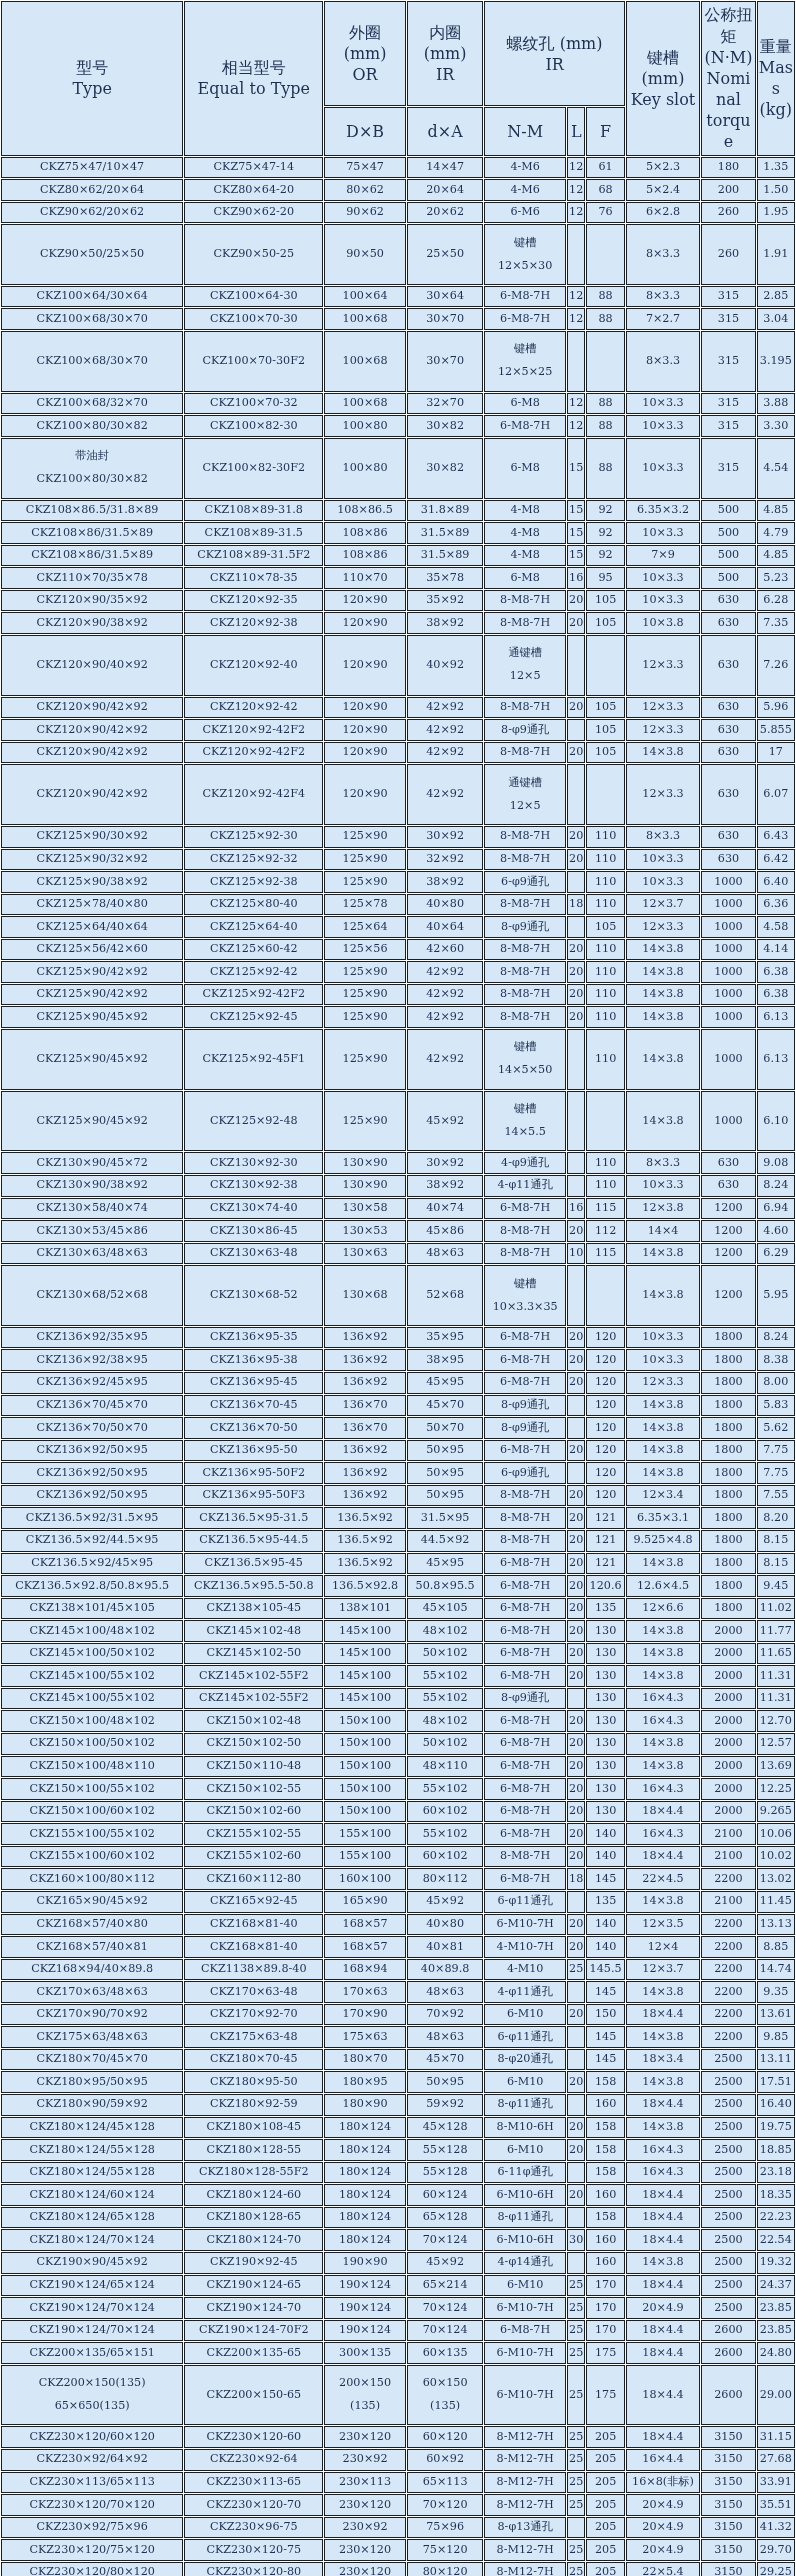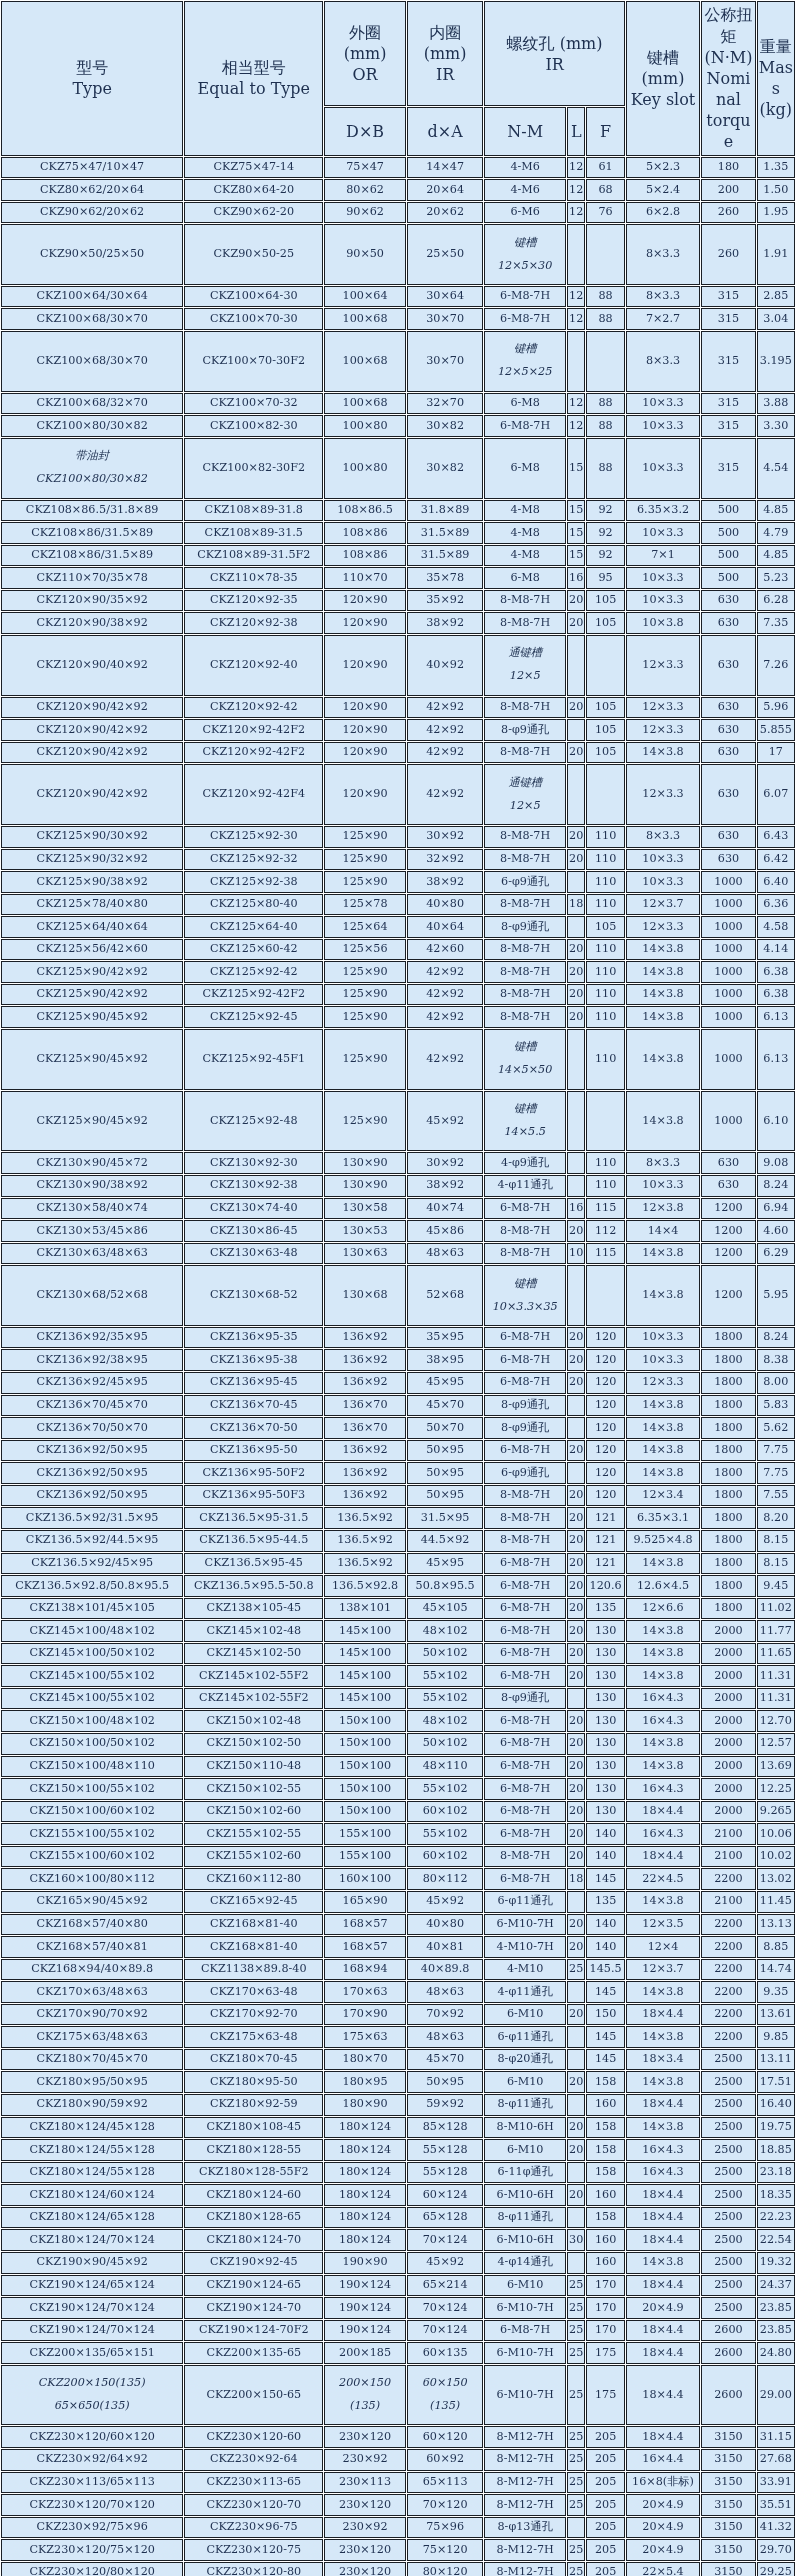--- a/index.html
+++ b/index.html
@@ -34,21 +34,20 @@
   }
   table.spec thead th {
     font-size: 16px;
     border-width: 1.6px;
   }
   table.spec thead tr:first-child th { height: 67px; }
   table.spec thead tr:last-child th { height: 32px; }
   table.spec td.ml {
     line-height: 2.05;
     padding: 6.4px 0.8px;
-    font-style: italic;
   }
   
   col.c-type   { width: 181px; }
   col.c-equal  { width: 138px; }
   col.c-or     { width: 81px; }
   col.c-ir     { width: 76px;  }
   col.c-nm     { width: 81px; }
   col.c-l      { width: 18.4px;  }
   col.c-f      { width: 38px;  }
   col.c-key    { width: 74px;  }
@@ -252,21 +251,21 @@
           <td>4.79</td>
         </tr>
         <tr>
           <td>CKZ108×86/31.5×89</td>
           <td>CKZ108×89-31.5F2</td>
           <td>108×86</td>
           <td>31.5×89</td>
           <td>4-M8</td>
           <td>15</td>
           <td>92</td>
-          <td>7×1</td>
+          <td>7×9</td>
           <td>500</td>
           <td>4.85</td>
         </tr>
         <tr>
           <td>CKZ110×70/35×78</td>
           <td>CKZ110×78-35</td>
           <td>110×70</td>
           <td>35×78</td>
           <td>6-M8</td>
           <td>16</td>
@@ -985,21 +984,21 @@
           <td></td>
           <td>160</td>
           <td>18×4.4</td>
           <td>2500</td>
           <td>16.40</td>
         </tr>
         <tr>
           <td>CKZ180×124/45×128</td>
           <td>CKZ180×108-45</td>
           <td>180×124</td>
-          <td>85×128</td>
+          <td>45×128</td>
           <td>8-M10-6H</td>
           <td>20</td>
           <td>158</td>
           <td>14×3.8</td>
           <td>2500</td>
           <td>19.75</td>
         </tr>
         <tr>
           <td>CKZ180×124/55×128</td>
           <td>CKZ180×128-55</td>
@@ -1104,21 +1103,21 @@
           <td>6-M8-7H</td>
           <td>25</td>
           <td>170</td>
           <td>18×4.4</td>
           <td>2600</td>
           <td>23.85</td>
         </tr>
         <tr>
           <td>CKZ200×135/65×151</td>
           <td>CKZ200×135-65</td>
-          <td>200×185</td>
+          <td>300×135</td>
           <td>60×135</td>
           <td>6-M10-7H</td>
           <td>25</td>
           <td>175</td>
           <td>18×4.4</td>
           <td>2600</td>
           <td>24.80</td>
         </tr>
         <tr>
           <td class="ml">CKZ200×150(135)

